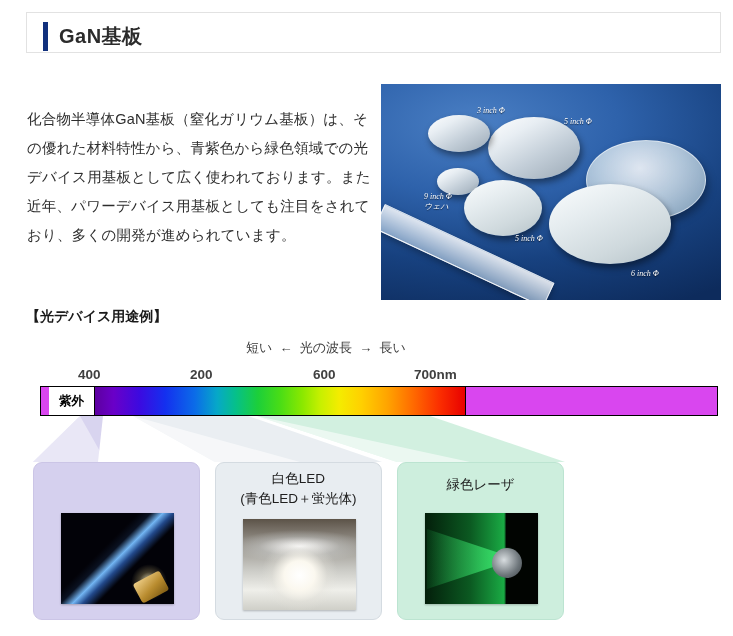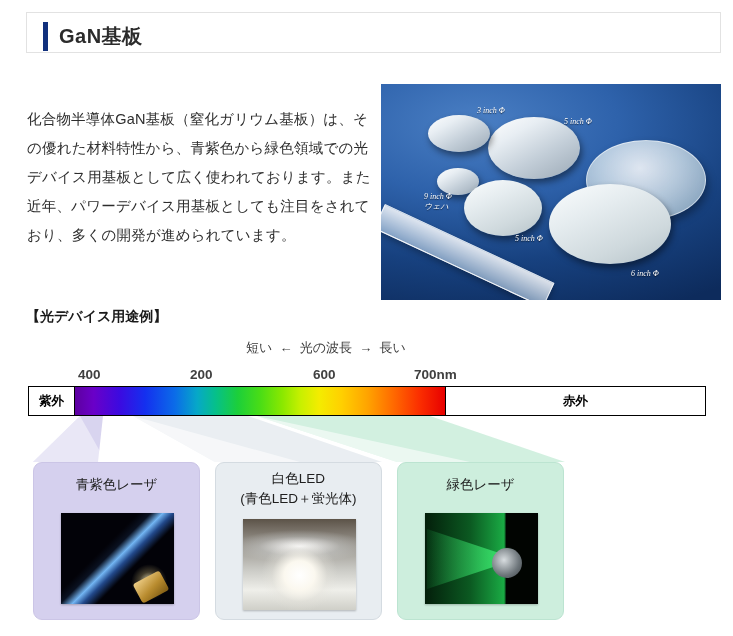--- a/index.html
+++ b/index.html
@@ -139,28 +139,29 @@
     font-weight: bold;
     color: #404040;
   }
   .t400 { left: 78px; }
   .t500 { left: 190px; }
   .t600 { left: 313px; }
   .t700 { left: 414px; }
 
   .spectrum-row {
     position: absolute;
-    left: 28px;
+    left: 40px;
     top: 386px;
     width: 678px;
     height: 30px;
     border: 1px solid #000000;
     box-sizing: border-box;
     display: flex;
     background: #d946ef;
+    padding-left: 8px;
   }
   .uv-box {
     width: 46px;
     border-right: 1px solid #000000;
     box-sizing: border-box;
     display: flex;
     align-items: center;
     justify-content: center;
     font-size: 12.5px;
     font-weight: bold;
@@ -311,34 +312,32 @@
 <div class="tick-labels">
   <span class="t400">400</span>
   <span class="t500">200</span>
   <span class="t600">600</span>
   <span class="t700">700nm</span>
 </div>
 
 <div class="spectrum-row">
   <div class="uv-box">紫外</div>
   <div class="gradient-box"></div>
-  <div class="ir-box">赤外</div>
 </div>
 
 <svg class="connectors" viewBox="0 0 733 60">
   <polygon points="103,0 98,46 33,46 80,0" fill="#d5d0ee" opacity="0.92"></polygon>
   <polygon points="215,46 382,46 248,0 133,0" fill="#e8edf1" opacity="0.92"></polygon>
   <polygon points="397,46 565,46 430,0 257,0" fill="#cdeedd" opacity="0.9"></polygon>
   <polygon points="80,0 33,46 106,46" fill="#ffffff" opacity="0.45"></polygon>
   <polygon points="133,0 215,46 300,46" fill="#ffffff" opacity="0.55"></polygon>
   <polygon points="257,0 397,46 470,46" fill="#ffffff" opacity="0.55"></polygon>
 </svg>
 
 <div class="card card-violet">
-  <div class="card-title">青紫色レーザ</div>
   <div class="card-img img-1">
     <div class="blue-laser"></div>
     <div class="laser-can"></div>
   </div>
 </div>
 
 <div class="card card-gray">
   <div class="card-title two-line">白色LED
 (青色LED＋蛍光体)</div>
   <div class="card-img img-2">

